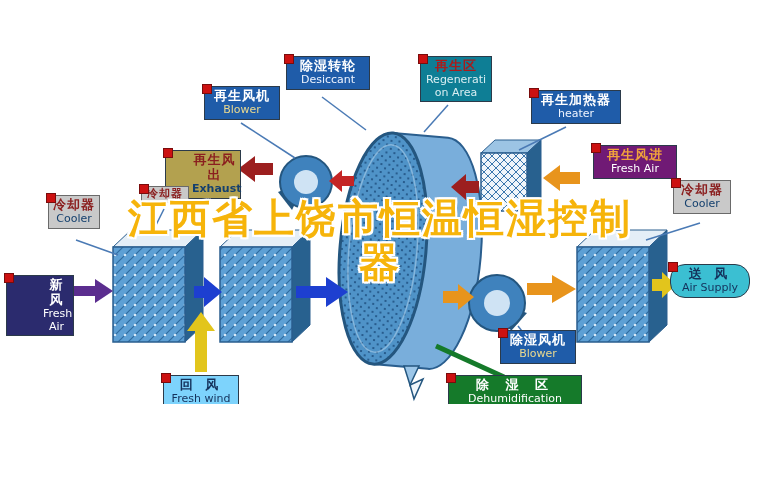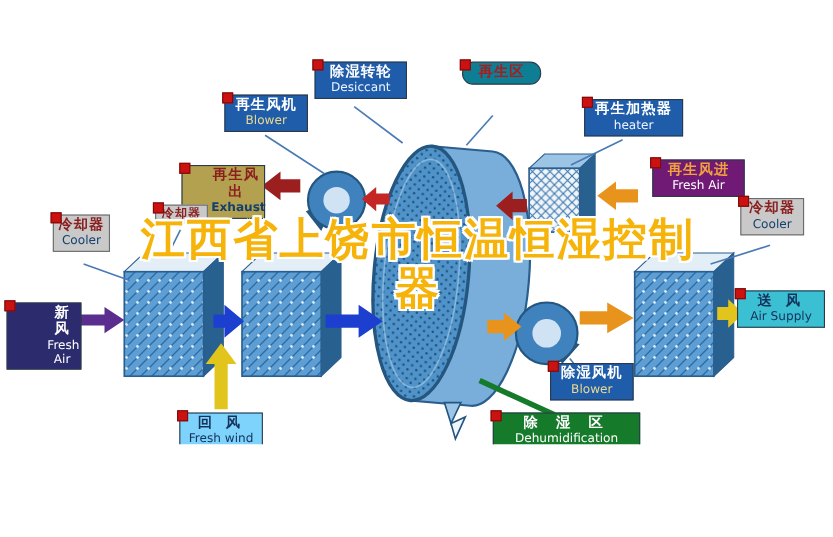--- a/index.html
+++ b/index.html
@@ -143,23 +143,24 @@
     <polygon fill="#e8941c" points="580,172 560,172 560,165 543,178 560,191 560,184 580,184"></polygon>
     <polygon fill="#9c1f1f" points="479,181 466,181 466,174 451,187 466,200 466,193 479,193"></polygon>
   </svg>
 
   <div class="lbl bg-blue" style="left:286px;top:56px;width:84px;">
     <span class="marker"></span>
     <div class="zh">除湿转轮</div>
     <div class="en">Desiccant</div>
   </div>
 
-  <div class="lbl bg-teal" style="left:420px;top:56px;width:72px;border-radius:10px;">
+  <div class="lbl bg-teal" style="left:420px;top:56px;width:72px;">
     <span class="marker"></span>
     <div class="zh">再生区</div>
+    <div class="en">Regeneration Area</div>
   </div>
 
   <div class="lbl bg-blue" style="left:204px;top:86px;width:76px;">
     <span class="marker"></span>
     <div class="zh">再生风机</div>
     <div class="en en-pale">Blower</div>
   </div>
 
   <div class="lbl bg-blue" style="left:531px;top:90px;width:90px;">
     <span class="marker"></span>
@@ -195,21 +196,21 @@
     <div class="zh">新  风</div>
     <div class="en">Fresh Air</div>
   </div>
 
   <div class="lbl bg-yellow" style="left:163px;top:375px;width:76px;">
     <span class="marker"></span>
     <div class="zh">回  风</div>
     <div class="en">Fresh wind</div>
   </div>
 
-  <div class="lbl bg-cyan" style="left:670px;top:264px;width:80px;">
+  <div class="lbl bg-cyan" style="left:670px;top:264px;width:80px;border-radius:15px;">
     <span class="marker"></span>
     <div class="zh">送  风</div>
     <div class="en">Air Supply</div>
   </div>
 
   <div class="lbl bg-blue" style="left:500px;top:330px;width:76px;">
     <span class="marker"></span>
     <div class="zh">除湿风机</div>
     <div class="en en-pale">Blower</div>
   </div>

